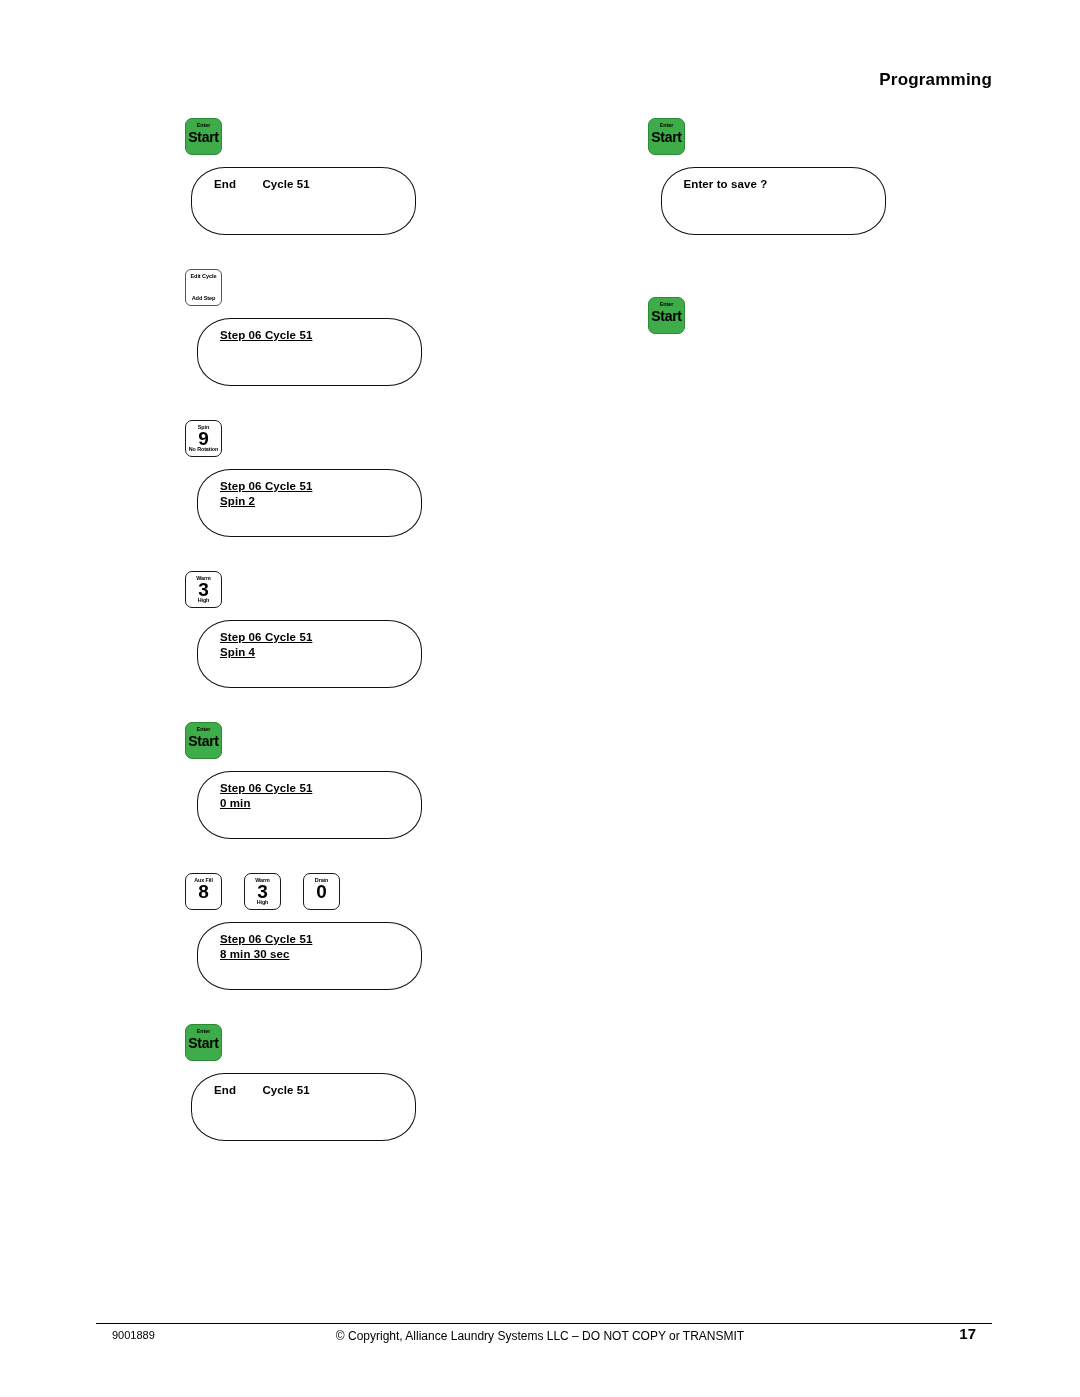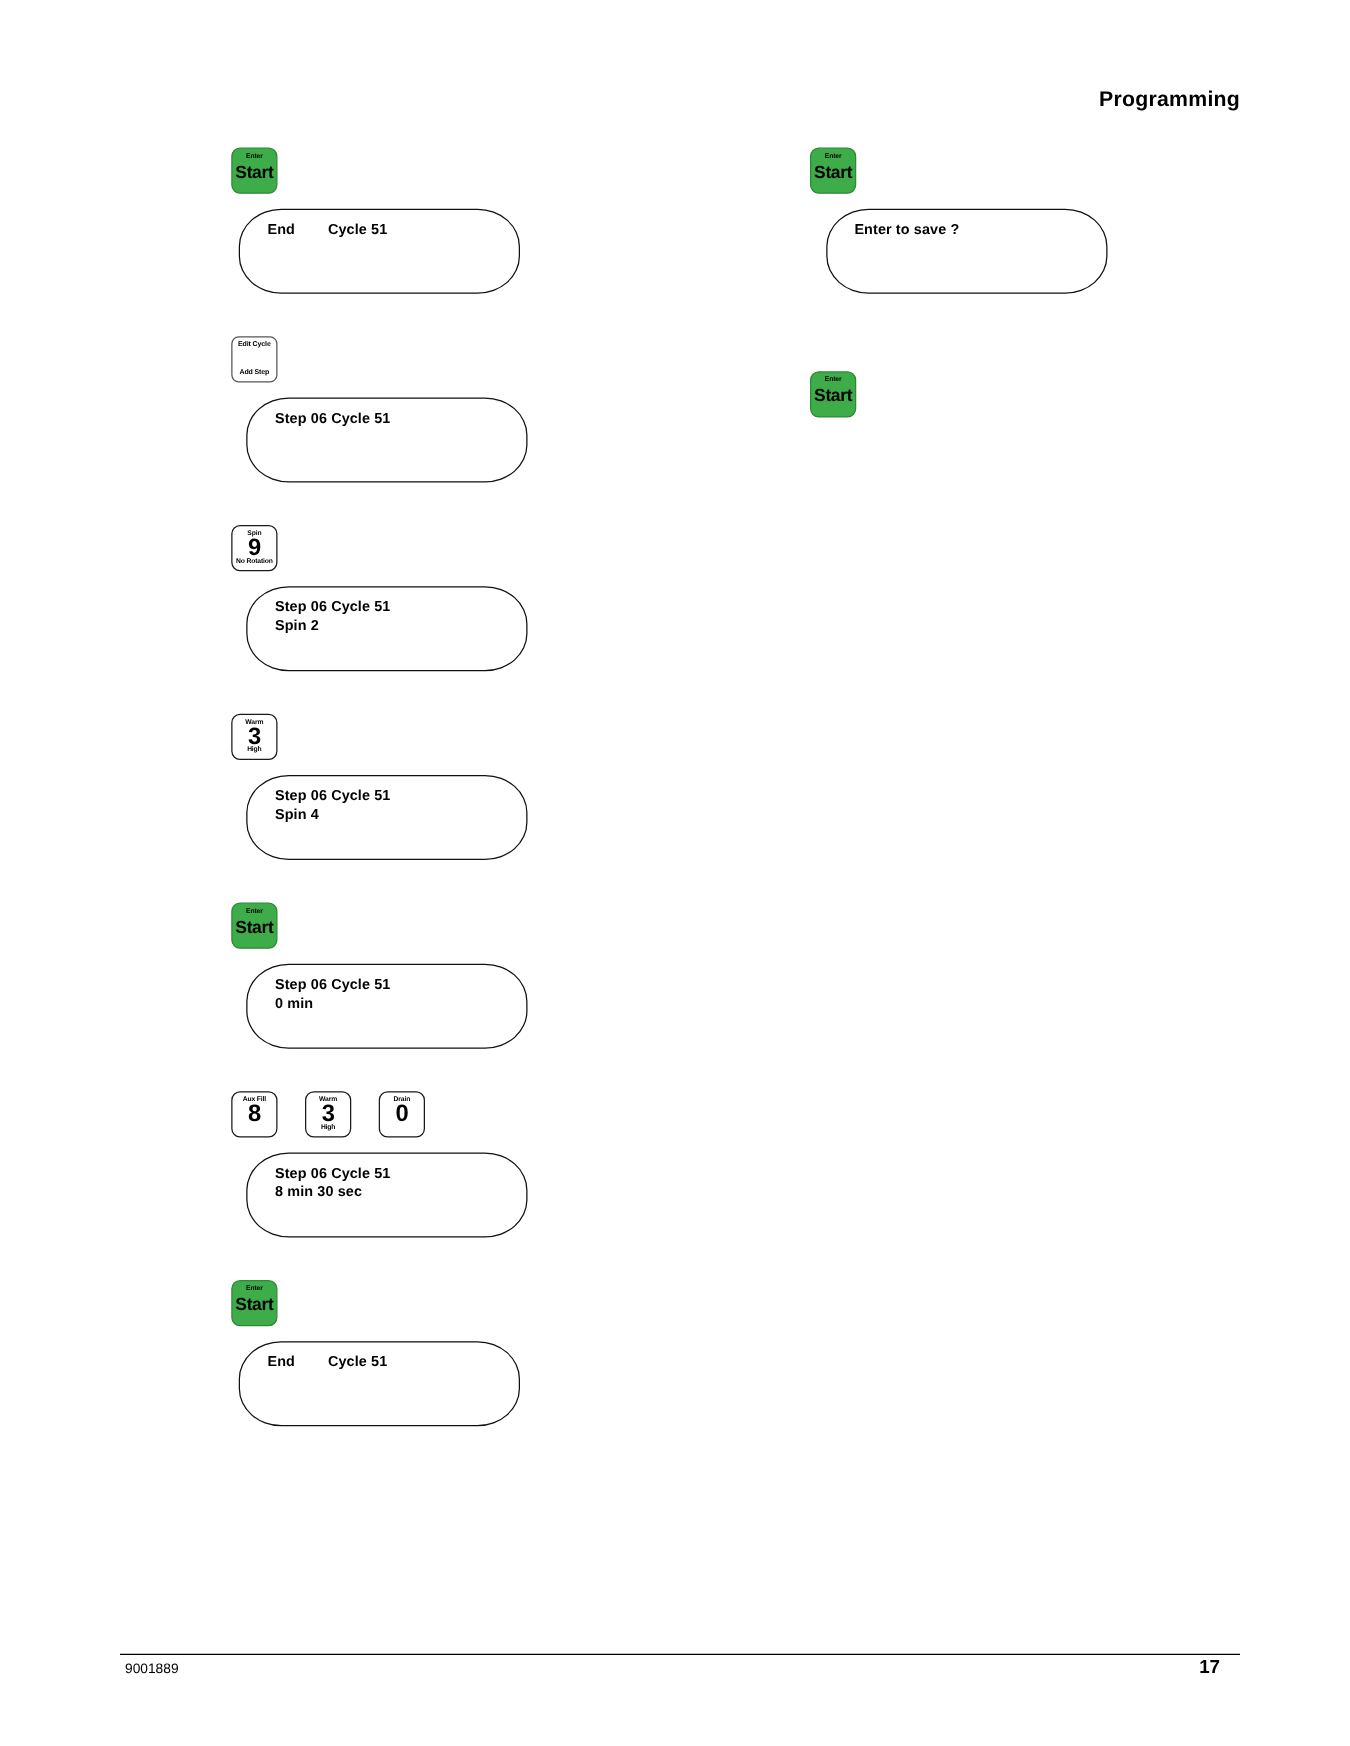--- a/index.html
+++ b/index.html
@@ -112,21 +112,21 @@
   }
   .display .line {
     font-size: 11.5px;
     font-weight: bold;
     line-height: 14.5px;
     white-space: pre;
     letter-spacing: 0.1px;
   }
   
   .d-shift-1 { margin-left: 6px; }
-  .d-shift-2 { margin-left: 12px; }
+  .d-shift-2 { margin-left: 12px; text-decoration: underline; }
   .gap-md { height: 22px; }
   .gap-lg { height: 28px; }
 
   
   .footer {
     position: absolute;
     left: 0;
     right: 0;
     bottom: 52px;
     height: 22px;
@@ -134,21 +134,21 @@
   .footer .rule {
     position: absolute;
     left: 96px;
     right: 88px;
     top: 0;
     height: 1px;
     background: #000000;
   }
   .footer-doc {
     position: absolute;
-    left: 100px;
+    left: 112px;
     top: 6px;
     font-size: 11px;
   }
   .footer-copy {
     position: absolute;
     left: 0; right: 0;
     top: 6px;
     text-align: center;
     font-size: 12px;
   }
@@ -271,14 +271,15 @@
         <span class="key-main">Start</span>
       </div>
     </div>
     <div class="gap-md"></div>
     <div class="gap-lg"></div>
   </div>
 
 <div class="footer">
   <div class="rule"></div>
   <div class="footer-doc">9001889</div>
+  <div class="footer-copy">© Copyright, Alliance Laundry Systems LLC – DO NOT COPY or TRANSMIT</div>
   <div class="footer-page">17</div>
 </div>
 
 </body></html>

